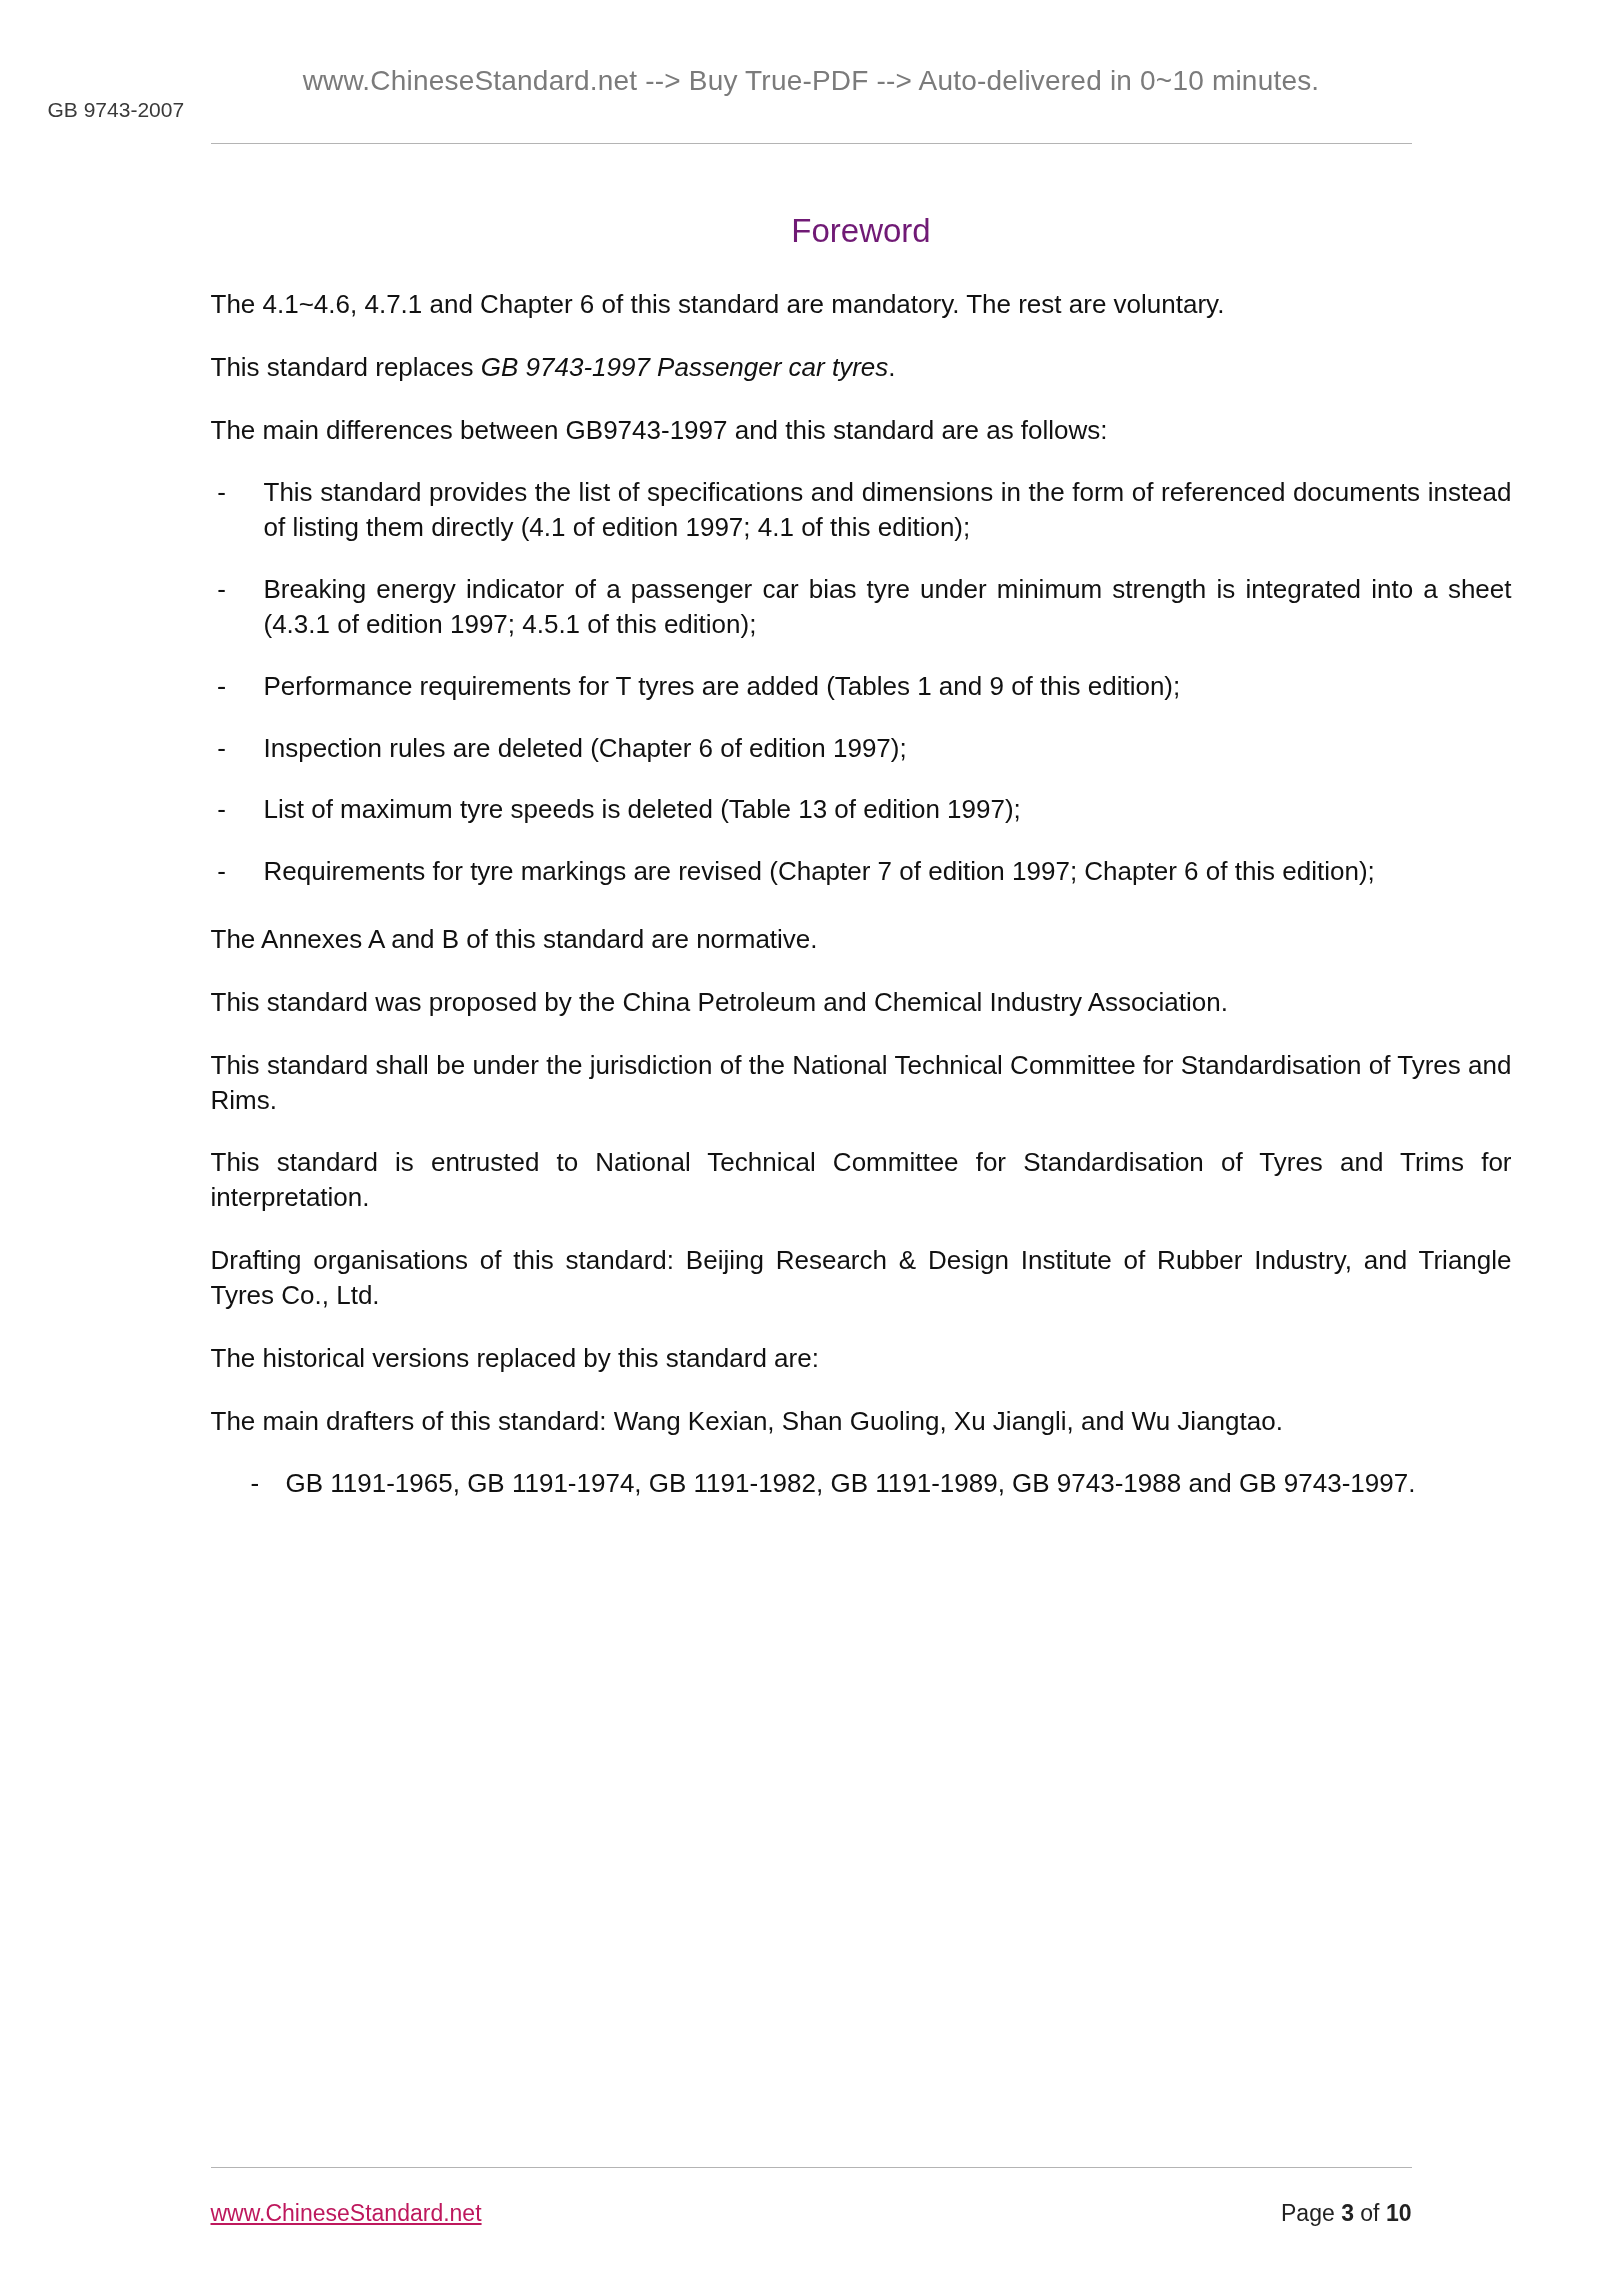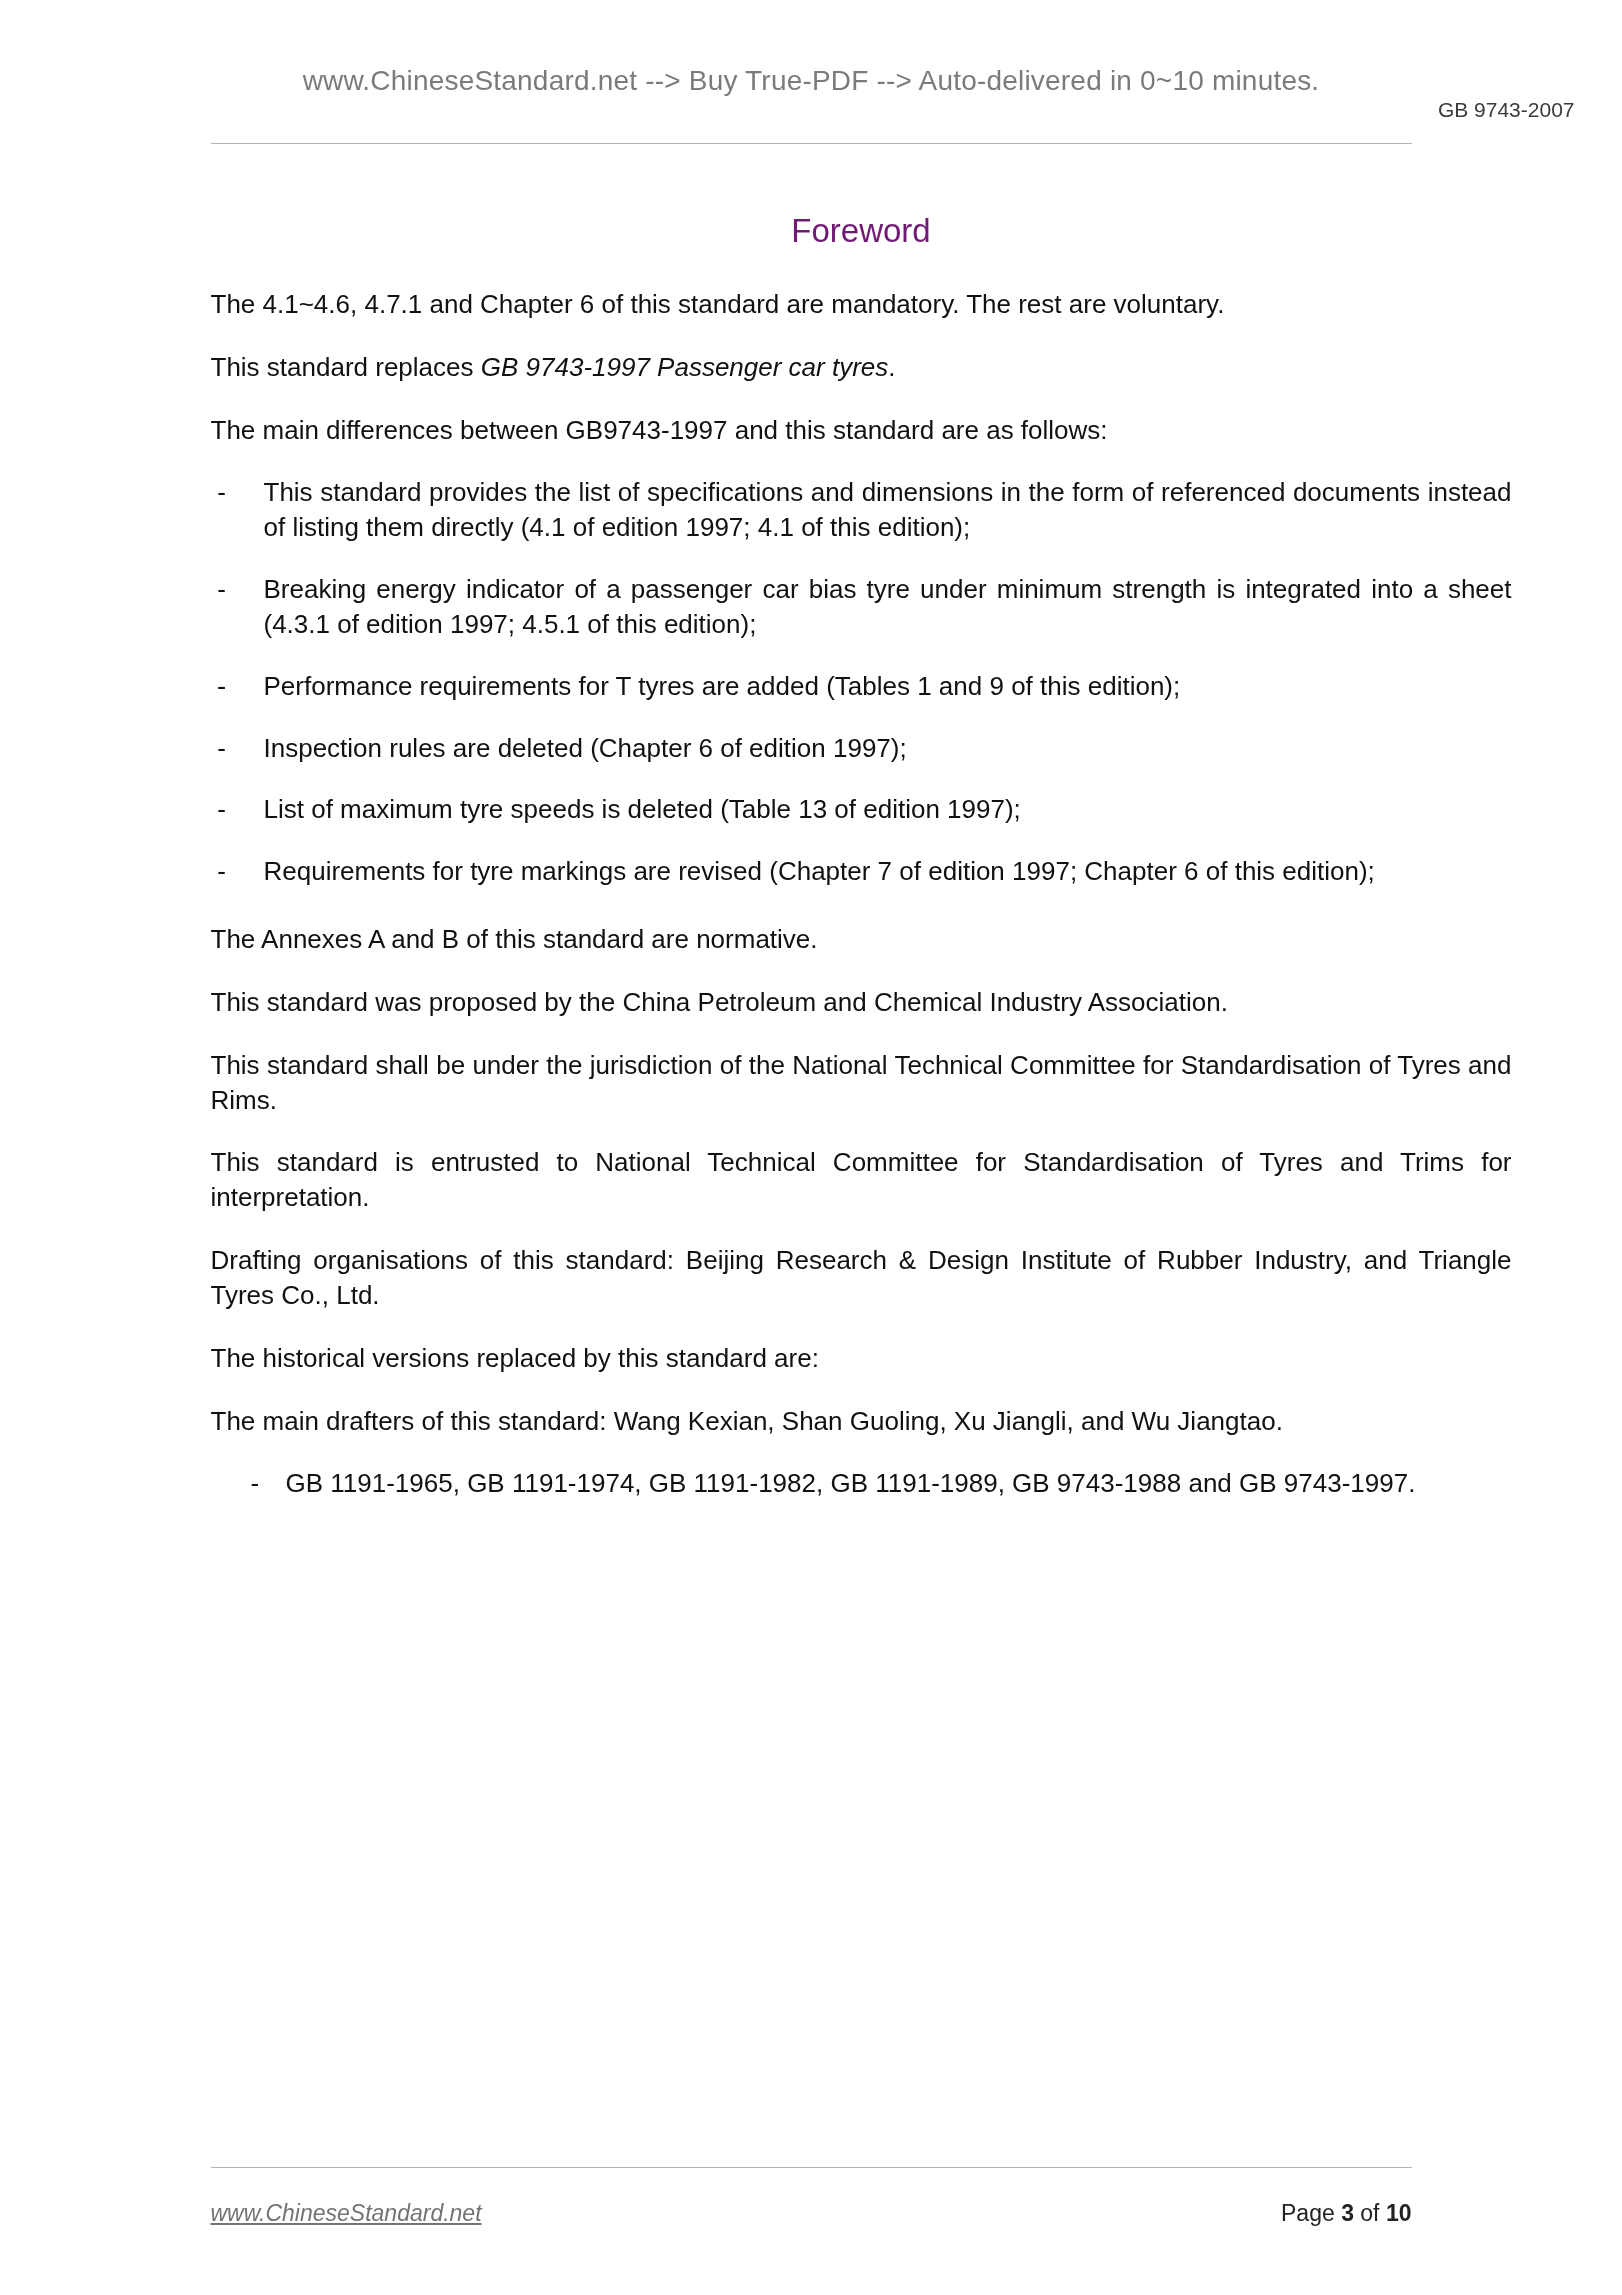--- a/index.html
+++ b/index.html
@@ -30,21 +30,21 @@
     font-size: 28px;
     color: #7b7b7b;
     letter-spacing: 0.2px;
     white-space: nowrap;
   }
   .doc-code {
     position: absolute;
     top: 98px;
     left: 0;
     width: 100%;
-    text-align: right;
+    text-align: left;
     font-size: 21px;
     color: #3a3a3a;
   }
   .header-rule {
     position: absolute;
     top: 143px;
     left: 163px;
     right: 163px;
     border-top: 0.8px solid #b4b4b4;
   }
@@ -118,22 +118,21 @@
     left: 163px;
     right: 163px;
     display: flex;
     justify-content: space-between;
     align-items: baseline;
     font-size: 23px;
     color: #222;
   }
   .footer-link {
     text-decoration: underline;
-    color: #737373;
-    font-style: italic;
+    color: #be185d;
   }
   .footer-page b {
     font-weight: bold;
   }
 </style>
 </head>
 <body>
 
 <div class="page">
 

